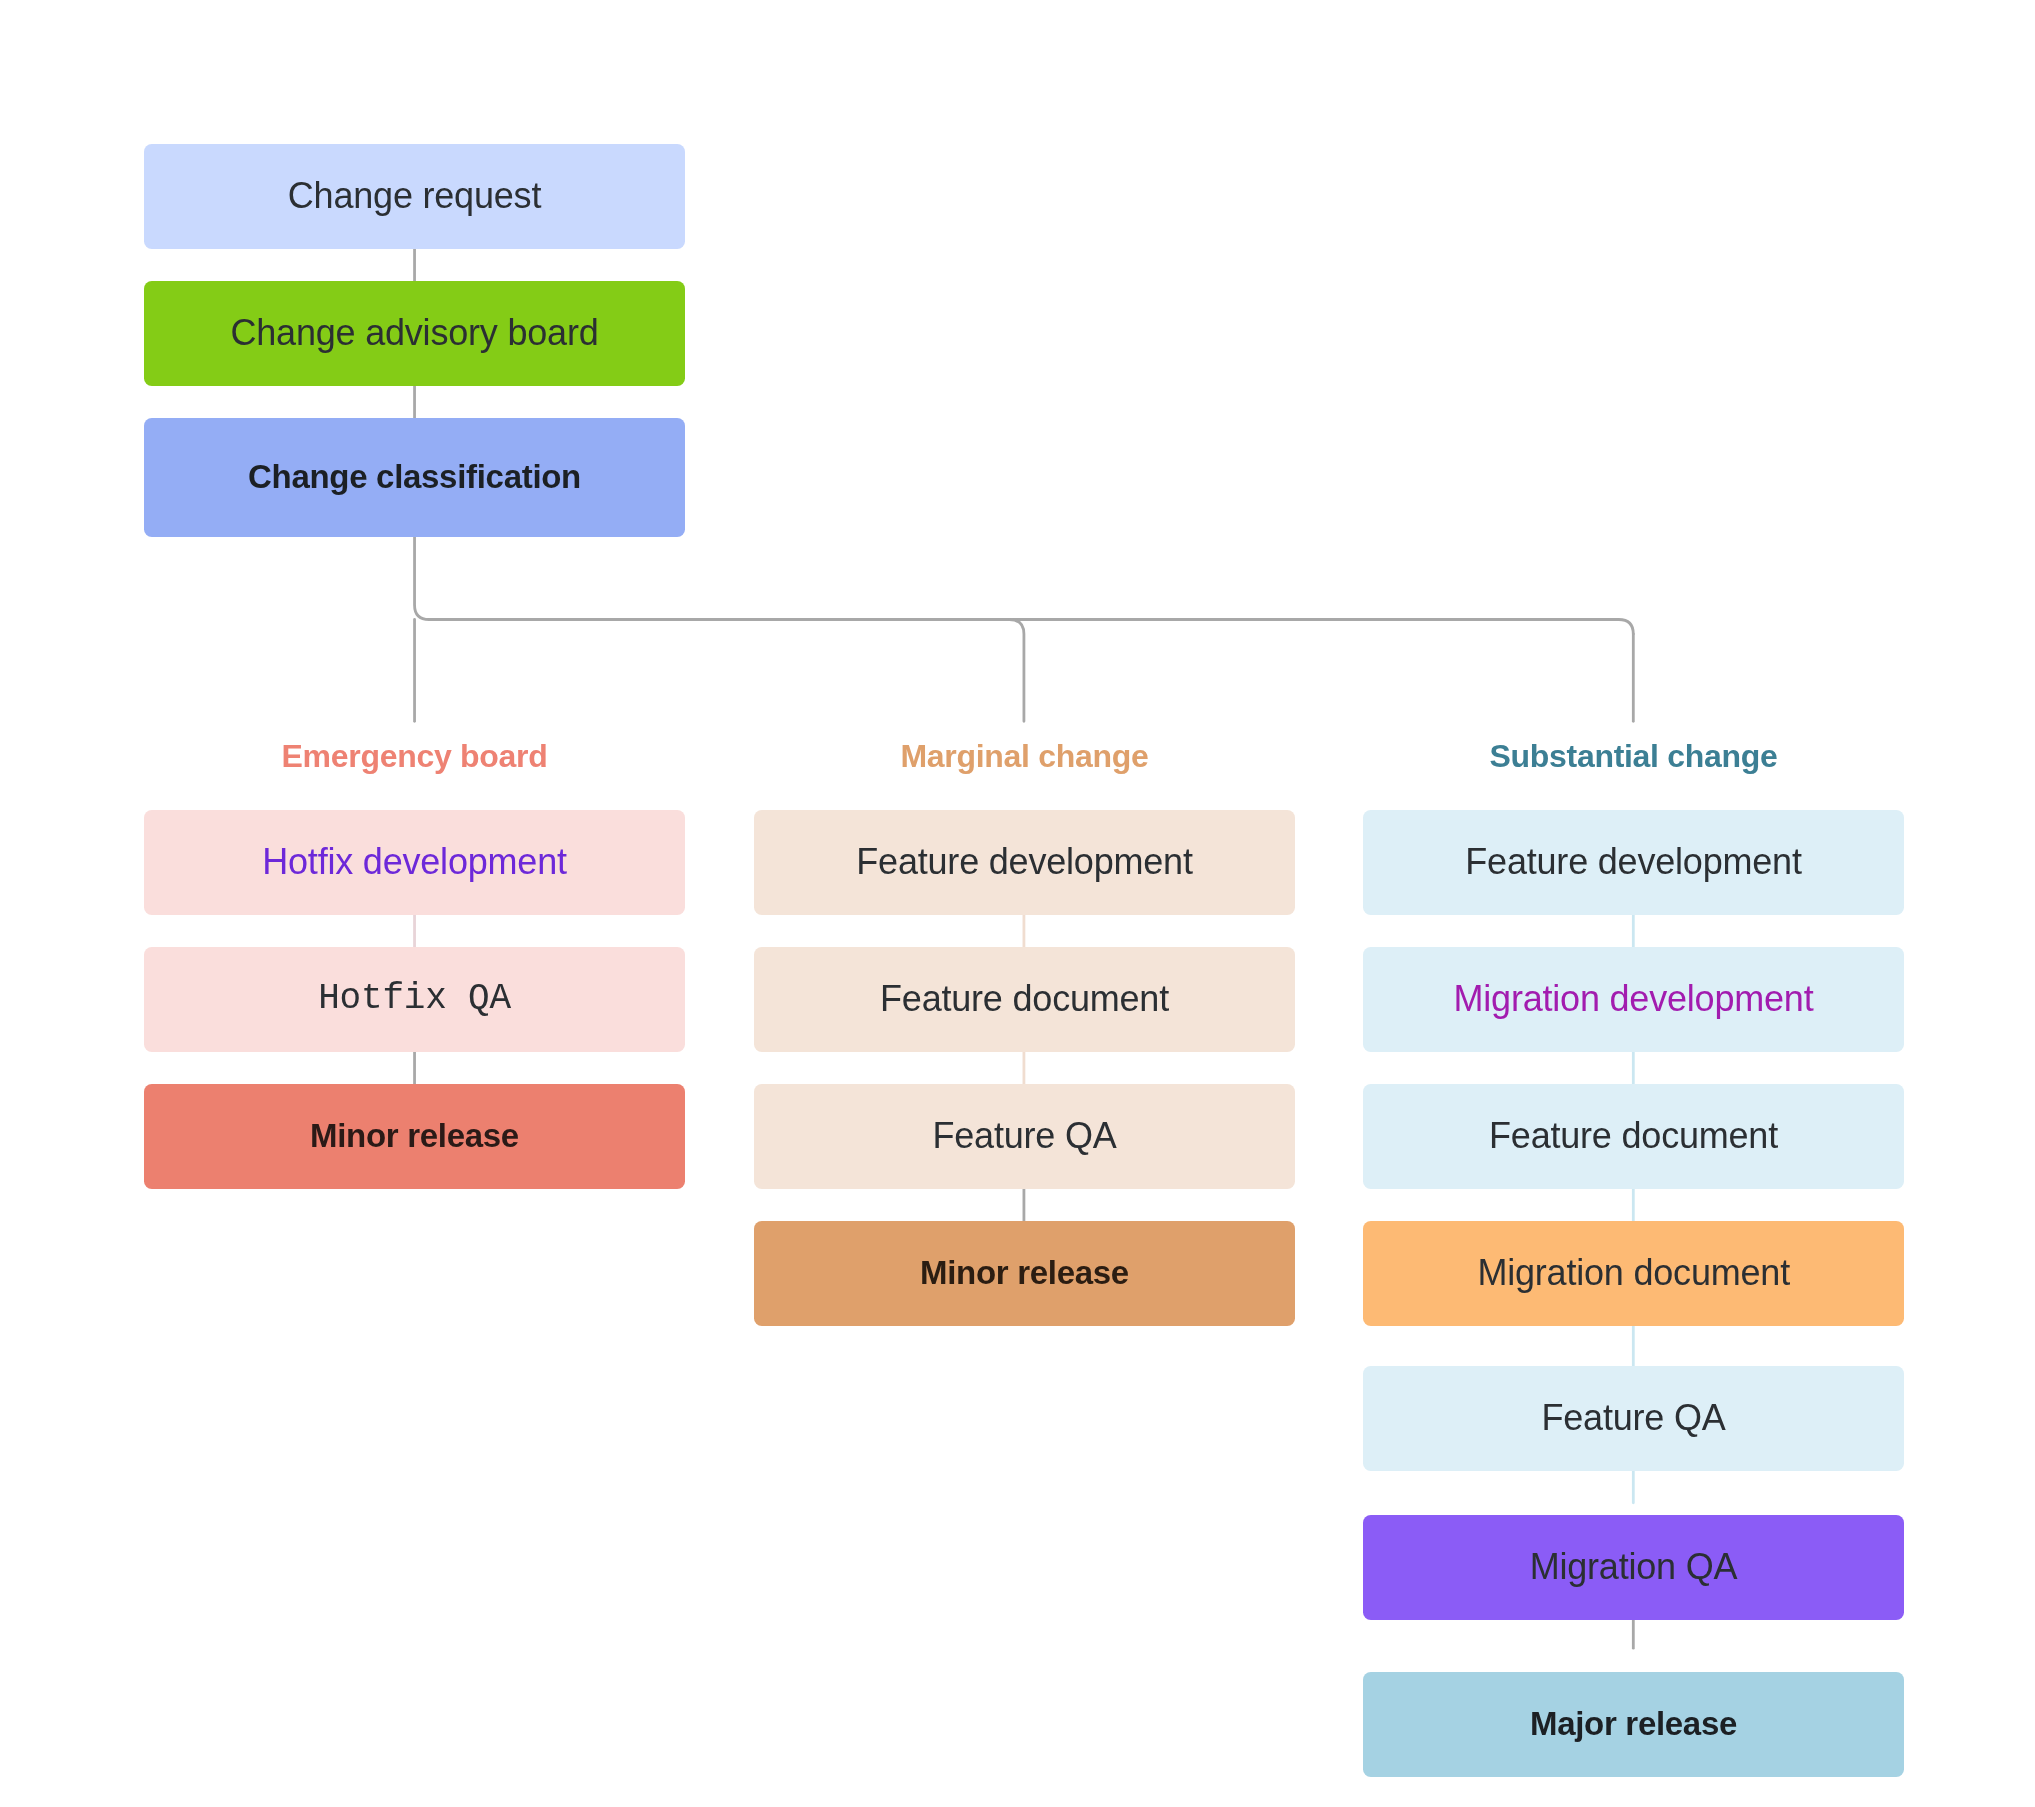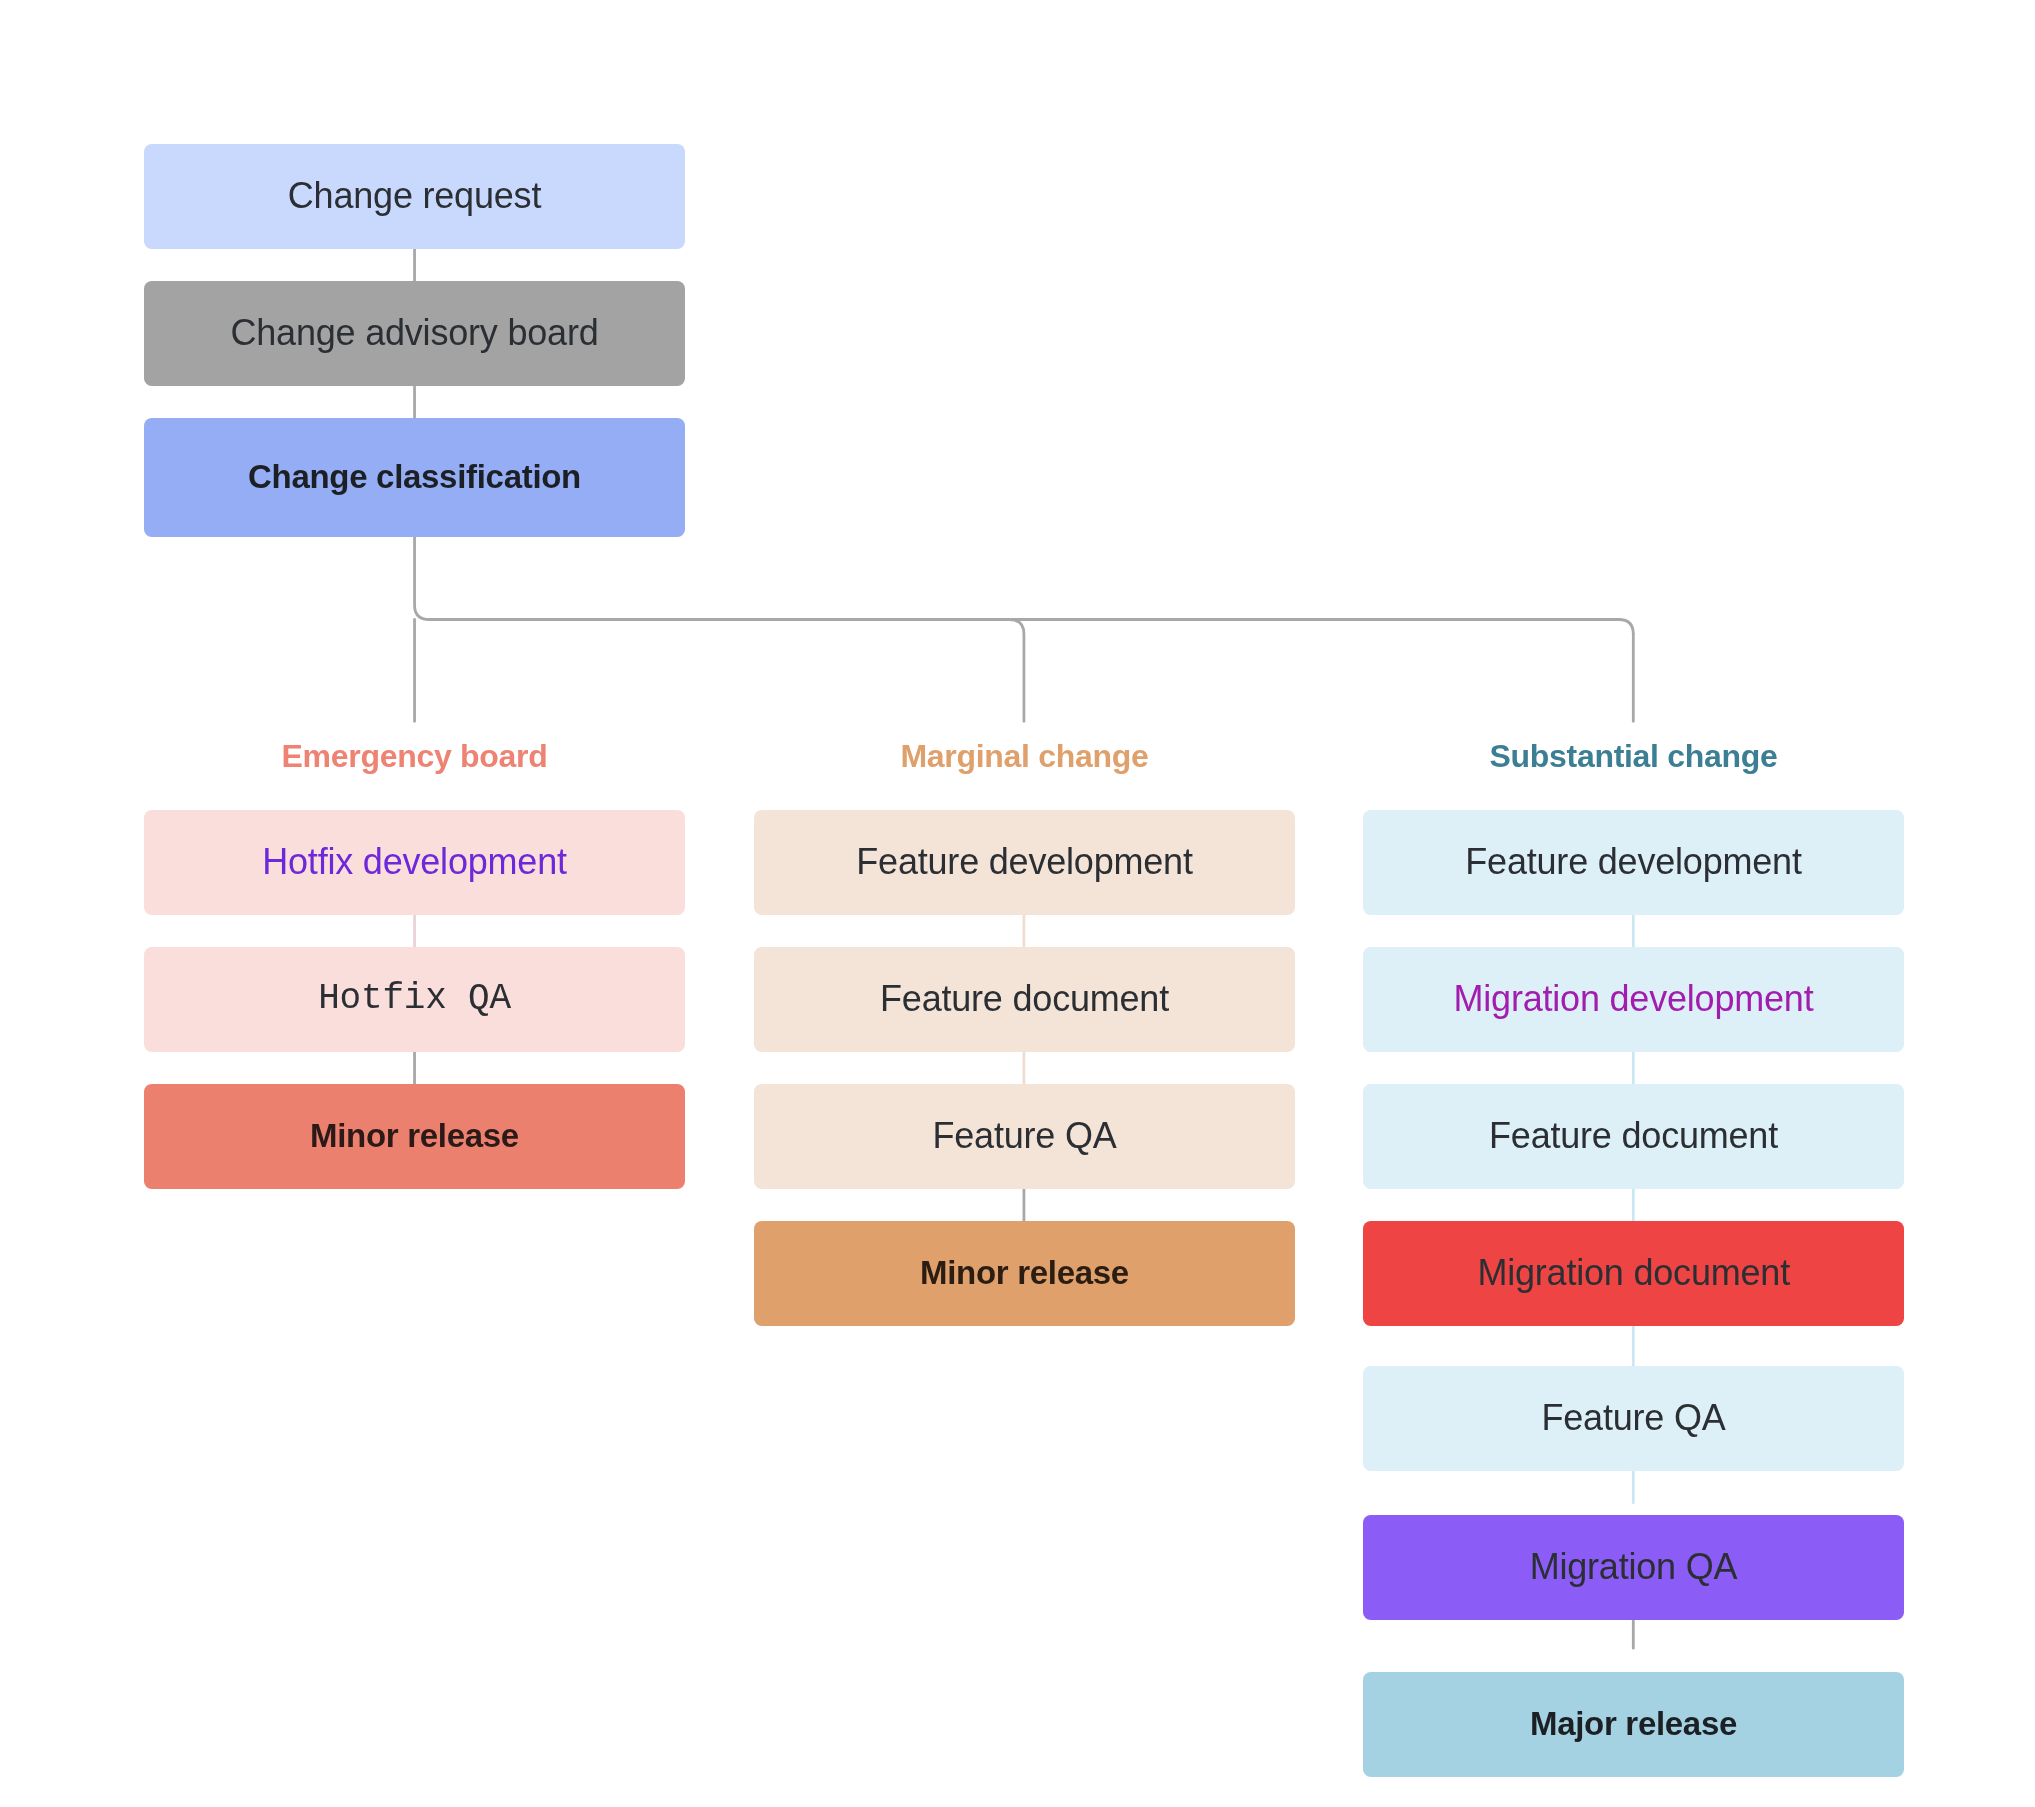--- a/index.html
+++ b/index.html
@@ -88,21 +88,21 @@
       <line x1="2921.5" y1="2125" x2="2921.5" y2="2183" stroke="#cbe7f1" stroke-width="5" stroke-linecap="round"></line>
       <line x1="2921.5" y1="2370" x2="2921.5" y2="2443" stroke="#cbe7f1" stroke-width="5" stroke-linecap="round"></line>
       <line x1="2921.5" y1="2630" x2="2921.5" y2="2688" stroke="#cbe7f1" stroke-width="5" stroke-linecap="round"></line>
       <line x1="2921.5" y1="2875" x2="2921.5" y2="2948" stroke="#a8a8a8" stroke-width="5" stroke-linecap="round"></line>
     </svg>
 
   <div id="nodes-layer">
       <div class="node" style="left: 144px; top: 144px; width: 541px; height: 105px; background: rgb(201, 217, 254);">
         <span class="node-label n-regular" style="color: rgb(43, 47, 51);">Change request</span>
       </div>
-      <div class="node" style="left: 144px; top: 281px; width: 541px; height: 105px; background: #a3a3a3;">
+      <div class="node" style="left: 144px; top: 281px; width: 541px; height: 105px; background: #84cc16;">
         <span class="node-label n-regular" style="color: rgb(43, 47, 51);">Change advisory board</span>
       </div>
       <div class="node" style="left: 144px; top: 418px; width: 541px; height: 119px; background: rgb(148, 173, 245);">
         <span class="node-label n-bold" style="color: rgb(28, 32, 36);">Change classification</span>
       </div>
       <div class="branch-header" style="left: 144px; top: 731px; width: 541px; height: 50px; color: rgb(238, 130, 115);">
         <span>Emergency board</span>
       </div>
       <div class="node" style="left: 144px; top: 810px; width: 541px; height: 105px; background: rgb(250, 222, 220);">
         <span class="node-label n-regular" style="color: #6d28d9;">Hotfix development</span>
@@ -133,21 +133,21 @@
       </div>
       <div class="node" style="left: 1363px; top: 810px; width: 541px; height: 105px; background: rgb(221, 239, 247);">
         <span class="node-label n-regular" style="color: rgb(43, 47, 51);">Feature development</span>
       </div>
       <div class="node" style="left: 1363px; top: 947px; width: 541px; height: 105px; background: rgb(221, 239, 247);">
         <span class="node-label n-regular" style="color: #a21caf;">Migration development</span>
       </div>
       <div class="node" style="left: 1363px; top: 1084px; width: 541px; height: 105px; background: rgb(221, 239, 247);">
         <span class="node-label n-regular" style="color: rgb(43, 47, 51);">Feature document</span>
       </div>
-      <div class="node" style="left: 1363px; top: 1221px; width: 541px; height: 105px; background: #ef4444; padding-left: 16px;">
+      <div class="node" style="left: 1363px; top: 1221px; width: 541px; height: 105px; background: #fdba74; padding-left: 16px;">
         <span class="node-label n-regular" style="color: rgb(43, 47, 51);">Migration document</span>
       </div>
       <div class="node" style="left: 1363px; top: 1366px; width: 541px; height: 105px; background: rgb(221, 239, 247);">
         <span class="node-label n-regular" style="color: rgb(43, 47, 51);">Feature QA</span>
       </div>
       <div class="node" style="left: 1363px; top: 1503px; width: 541px; height: 105px; background: #8b5cf6; margin-top: 12px;">
         <span class="node-label n-regular" style="color: rgb(43, 47, 51);">Migration QA</span>
       </div>
       <div class="node" style="left: 1363px; top: 1648px; width: 541px; height: 105px; background: rgb(165, 210, 227); margin-top: 24px;">
         <span class="node-label n-bold" style="color: rgb(28, 32, 36);">Major release</span>

